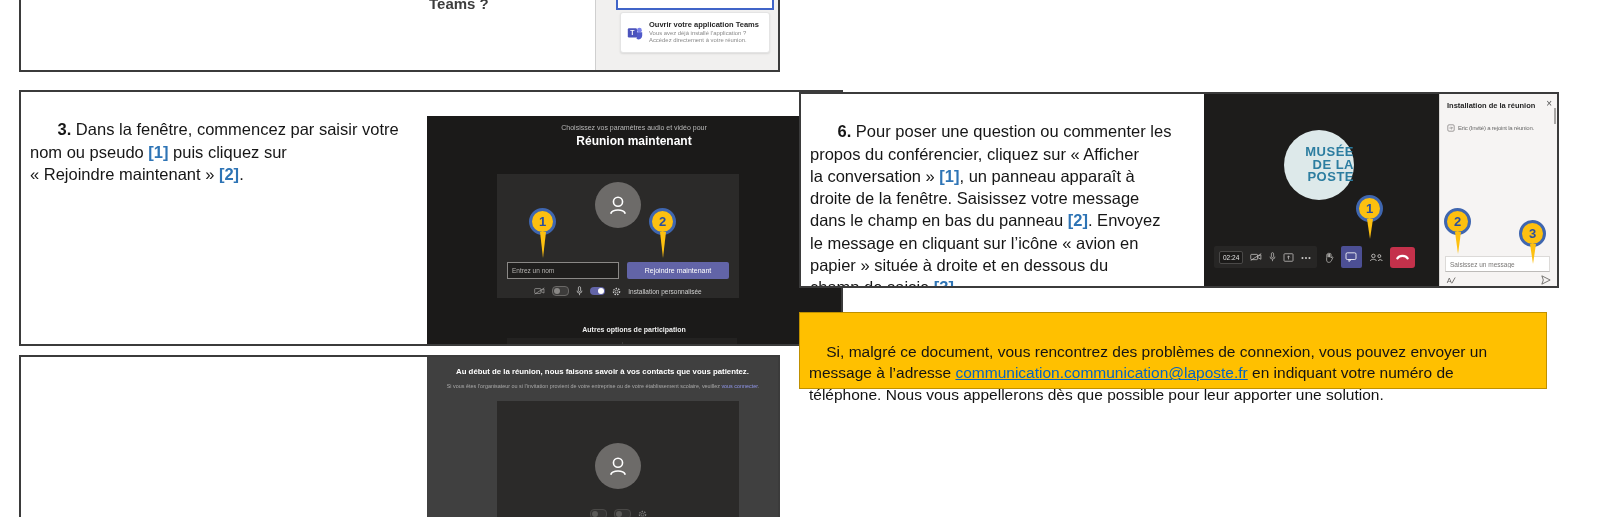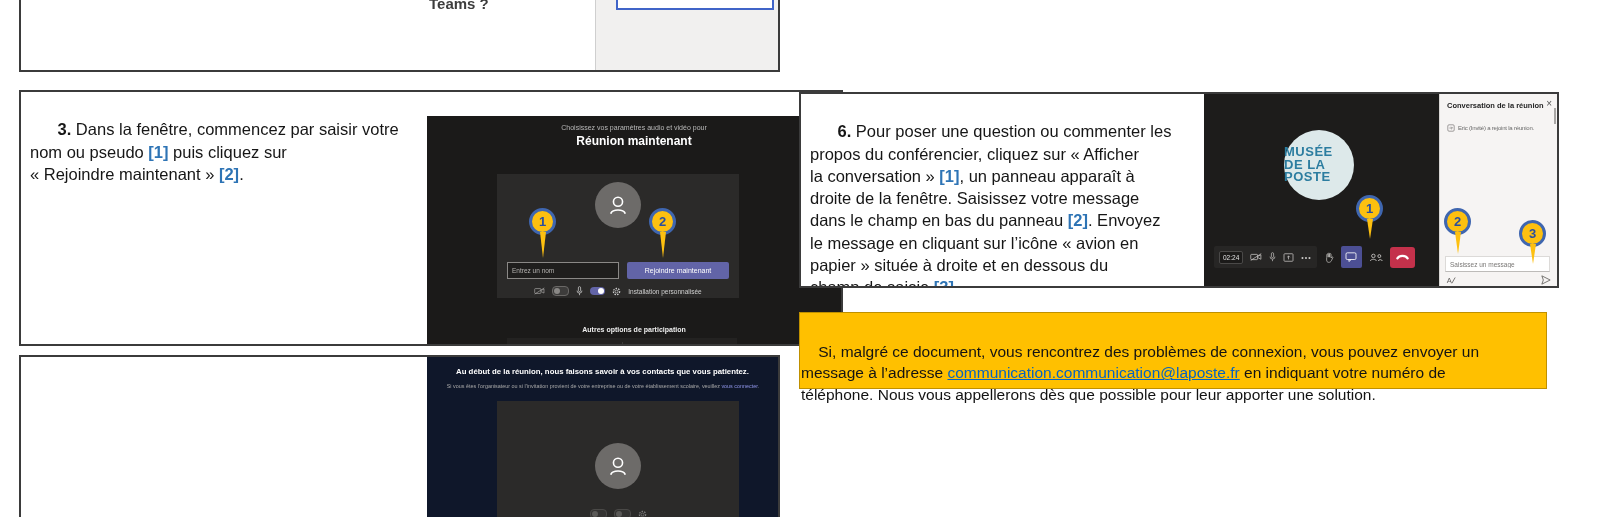--- a/index.html
+++ b/index.html
@@ -38,33 +38,47 @@
              font-size:6.5px;padding:0 4px;font-family:"Liberation Sans",sans-serif;}
   .chatinput::placeholder{color:#7a7876;}
   
   #shot6{display:flex;background:#1d1c1b;}
   .meeting{position:relative;width:235px;height:100%;background:#1d1c1b;}
   .chatpanel{position:relative;flex:1;background:#f6f4f3;border-left:1px solid #d8d6d4;}
   .tb{display:flex;align-items:center;}
   .tbbtn{display:flex;align-items:center;justify-content:center;}
   
   #noticeBox{position:absolute;background:#ffc000;border:1px solid #bf9000;box-sizing:border-box;
-             padding:7px 1px 8px;font-size:15.5px;line-height:1.37;color:#131313;white-space:pre-wrap;}
+             padding:7px 9px 8px;font-size:15.5px;line-height:1.37;color:#131313;white-space:pre-wrap;}
   .link{color:#0563c1;text-decoration:underline;}
   .ctr{position:absolute;left:0;right:0;text-align:center;}
 </style>
 </head>
 <body>
 
 <div id="page">
 
   <div class="box" id="topBox" style="left:19px;top:0;width:761px;height:72px;border-top:none;">
     <div style="position:absolute;left:408px;top:-5px;font-size:15px;font-weight:bold;color:#3d3d3d;">Teams ?</div>
     <div style="position:absolute;left:574px;top:0;right:0;height:100%;background:#f1f0ef;border-left:1px solid #cfcfcf;"></div>
     <div style="position:absolute;left:595px;top:-30px;width:154px;height:36px;background:#fff;border:2px solid #4064c8;"></div>
+    <div style="position:absolute;left:599px;top:12px;width:150px;height:41px;background:#fff;border:1px solid #e4e4e4;border-radius:3px;box-shadow:0 1px 2px rgba(0,0,0,.1);display:flex;align-items:center;padding:0 6px;gap:6px;box-sizing:border-box;">
+      <span style="flex:0 0 auto;display:flex;">
+        <svg width="16" height="16" viewBox="0 0 20 20">
+            <circle cx="15.5" cy="6.5" r="3" fill="#7b83eb"></circle>
+            <path d="M12 9h7v4.5a4.5 4.5 0 0 1-7 3.7z" fill="#5059c9"></path>
+            <rect x="1" y="4" width="11.5" height="11.5" rx="1.5" fill="#4b53bc"></rect>
+            <text x="6.7" y="12.7" fill="#fff" font-size="8.5" font-weight="bold" text-anchor="middle" font-family="Liberation Sans, sans-serif">T</text>
+          </svg>
+      </span>
+      <span style="display:flex;flex-direction:column;line-height:1.3;">
+        <span style="font-size:7.5px;font-weight:bold;color:#262626;">Ouvrir votre application Teams</span>
+        <span style="font-size:5.9px;color:#8a8a8a;">Vous avez déjà installé l’application ? Accédez directement à votre réunion.</span>
+      </span>
+    </div>
   </div>
 
   <div class="box" id="step3Box" style="left:19px;top:90px;width:824px;height:256px;">
     <div class="steptext">
       <span class="num">3.</span><span> Dans la fenêtre, commencez par saisir votre
 nom ou pseudo </span><span class="ref">[1]</span><span> puis cliquez sur
 « Rejoindre maintenant » </span><span class="ref">[2]</span><span>.</span>
     </div>
 
     <div class="shot" id="shot3" style="left:406px;margin-top:24px;">
@@ -140,21 +154,21 @@
               </svg>
           </span>
           <span>Son par téléphone</span>
         </div>
       </div>
     </div>
   </div>
 
   <div class="box" id="step4Box" style="left:19px;top:355px;width:761px;height:162px;border-bottom:none;">
 
-    <div class="shot" id="shot4" style="left:406px;background:#0f172a;">
+    <div class="shot" id="shot4" style="left:406px;background:#404040;">
       <div class="ctr" style="top:10px;font-size:7.8px;font-weight:bold;color:#fff;white-space:nowrap;">Au début de la réunion, nous faisons savoir à vos contacts que vous patientez.</div>
       <div style="position:absolute;top:26px;left:50%;transform:translateX(-50%) scale(.9);transform-origin:center top;font-size:6px;color:#a8a8a8;white-space:nowrap;">
         <span>Si vous êtes l’organisateur ou si l’invitation provient de votre entreprise ou de votre établissement scolaire, veuillez </span><span style="color:#8f95e8;">vous connecter</span><span>.</span>
       </div>
       <div class="panel" style="left:70px;top:44px;width:242px;height:118px;">
         <div class="avatar" style="left:98px;top:42px;width:46px;height:46px;">
           <svg width="26" height="26" viewBox="0 0 24 24">
               <circle cx="12" cy="9" r="4.2" stroke="#fff" fill="none" stroke-width="1.5"></circle>
               <path d="M5.5 19.5c1.6-3.8 11.4-3.8 13 0" stroke="#fff" fill="none" stroke-width="1.5" stroke-linecap="round"></path>
             </svg>
@@ -185,21 +199,21 @@
 droite de la fenêtre. Saisissez votre message
 dans le champ en bas du panneau </span><span class="ref">[2]</span><span>. Envoyez
 le message en cliquant sur l’icône « avion en
 papier » située à droite et en dessous du
 champ de saisie </span><span class="ref">[3]</span><span>.</span>
     </div>
 
     <div class="shot" id="shot6" style="left:403px;">
 
       <div class="meeting">
-        <div style="position:absolute;left:80px;top:36px;width:70px;height:70px;border-radius:50%;background:#dde9ea;display:flex;flex-direction:column;align-items:flex-start;justify-content:center;line-height:.95;font-weight:bold;color:#2c7da0;letter-spacing:.5px;">
+        <div style="position:absolute;left:80px;top:36px;width:70px;height:70px;border-radius:50%;background:#dde9ea;display:flex;flex-direction:column;align-items:flex-end;justify-content:center;line-height:.95;font-weight:bold;color:#2c7da0;letter-spacing:.5px;">
           <span style="font-size:13px;">MUSÉE</span>
           <span style="font-size:13px;">DE LA</span>
           <span style="font-size:13px;">POSTE</span>
         </div>
 
         <div class="marker" style="left:152px;top:101px;">
           <div class="pin">1</div>
             <div class="tail" style="border-top-width:20px;"></div>
         </div>
 
@@ -249,21 +263,21 @@
           </span>
           <span class="tbbtn" style="margin-left:7px;width:25px;height:21px;background:#c4314b;border-radius:3px;">
             <svg width="13" height="6" viewBox="0 0 14 6">
                 <path d="M1.5 4.5C3.5 1 10.5 1 12.5 4.5" stroke="#fff" stroke-width="2.4" fill="none" stroke-linecap="round"></path>
               </svg>
           </span>
         </div>
       </div>
 
       <div class="chatpanel">
-        <div style="position:absolute;left:7px;top:7px;font-size:7.5px;font-weight:bold;color:#242424;">Conversation de la réunion</div>
+        <div style="position:absolute;left:7px;top:7px;font-size:7.5px;font-weight:bold;color:#242424;">Installation de la réunion</div>
         <div style="position:absolute;right:5px;top:4px;font-size:10px;color:#555;">×</div>
         <div style="position:absolute;right:1px;top:14px;width:2px;height:16px;background:#a9a7a5;"></div>
         <div style="position:absolute;left:7px;top:30px;display:flex;align-items:center;gap:3px;font-size:6px;color:#6a6a6a;letter-spacing:-.2px;white-space:nowrap;">
           <span style="display:flex;">
             <svg width="8" height="8" viewBox="0 0 10 10">
                 <rect x="1" y="1" width="8" height="8" rx="1.5" stroke="#8a8886" fill="none"></rect>
                 <path d="M3 5h3.6M5.2 3.4 6.8 5 5.2 6.6" stroke="#8a8886" fill="none"></path>
               </svg>
           </span>
           <span>Eric (Invité) a rejoint la réunion.</span>

